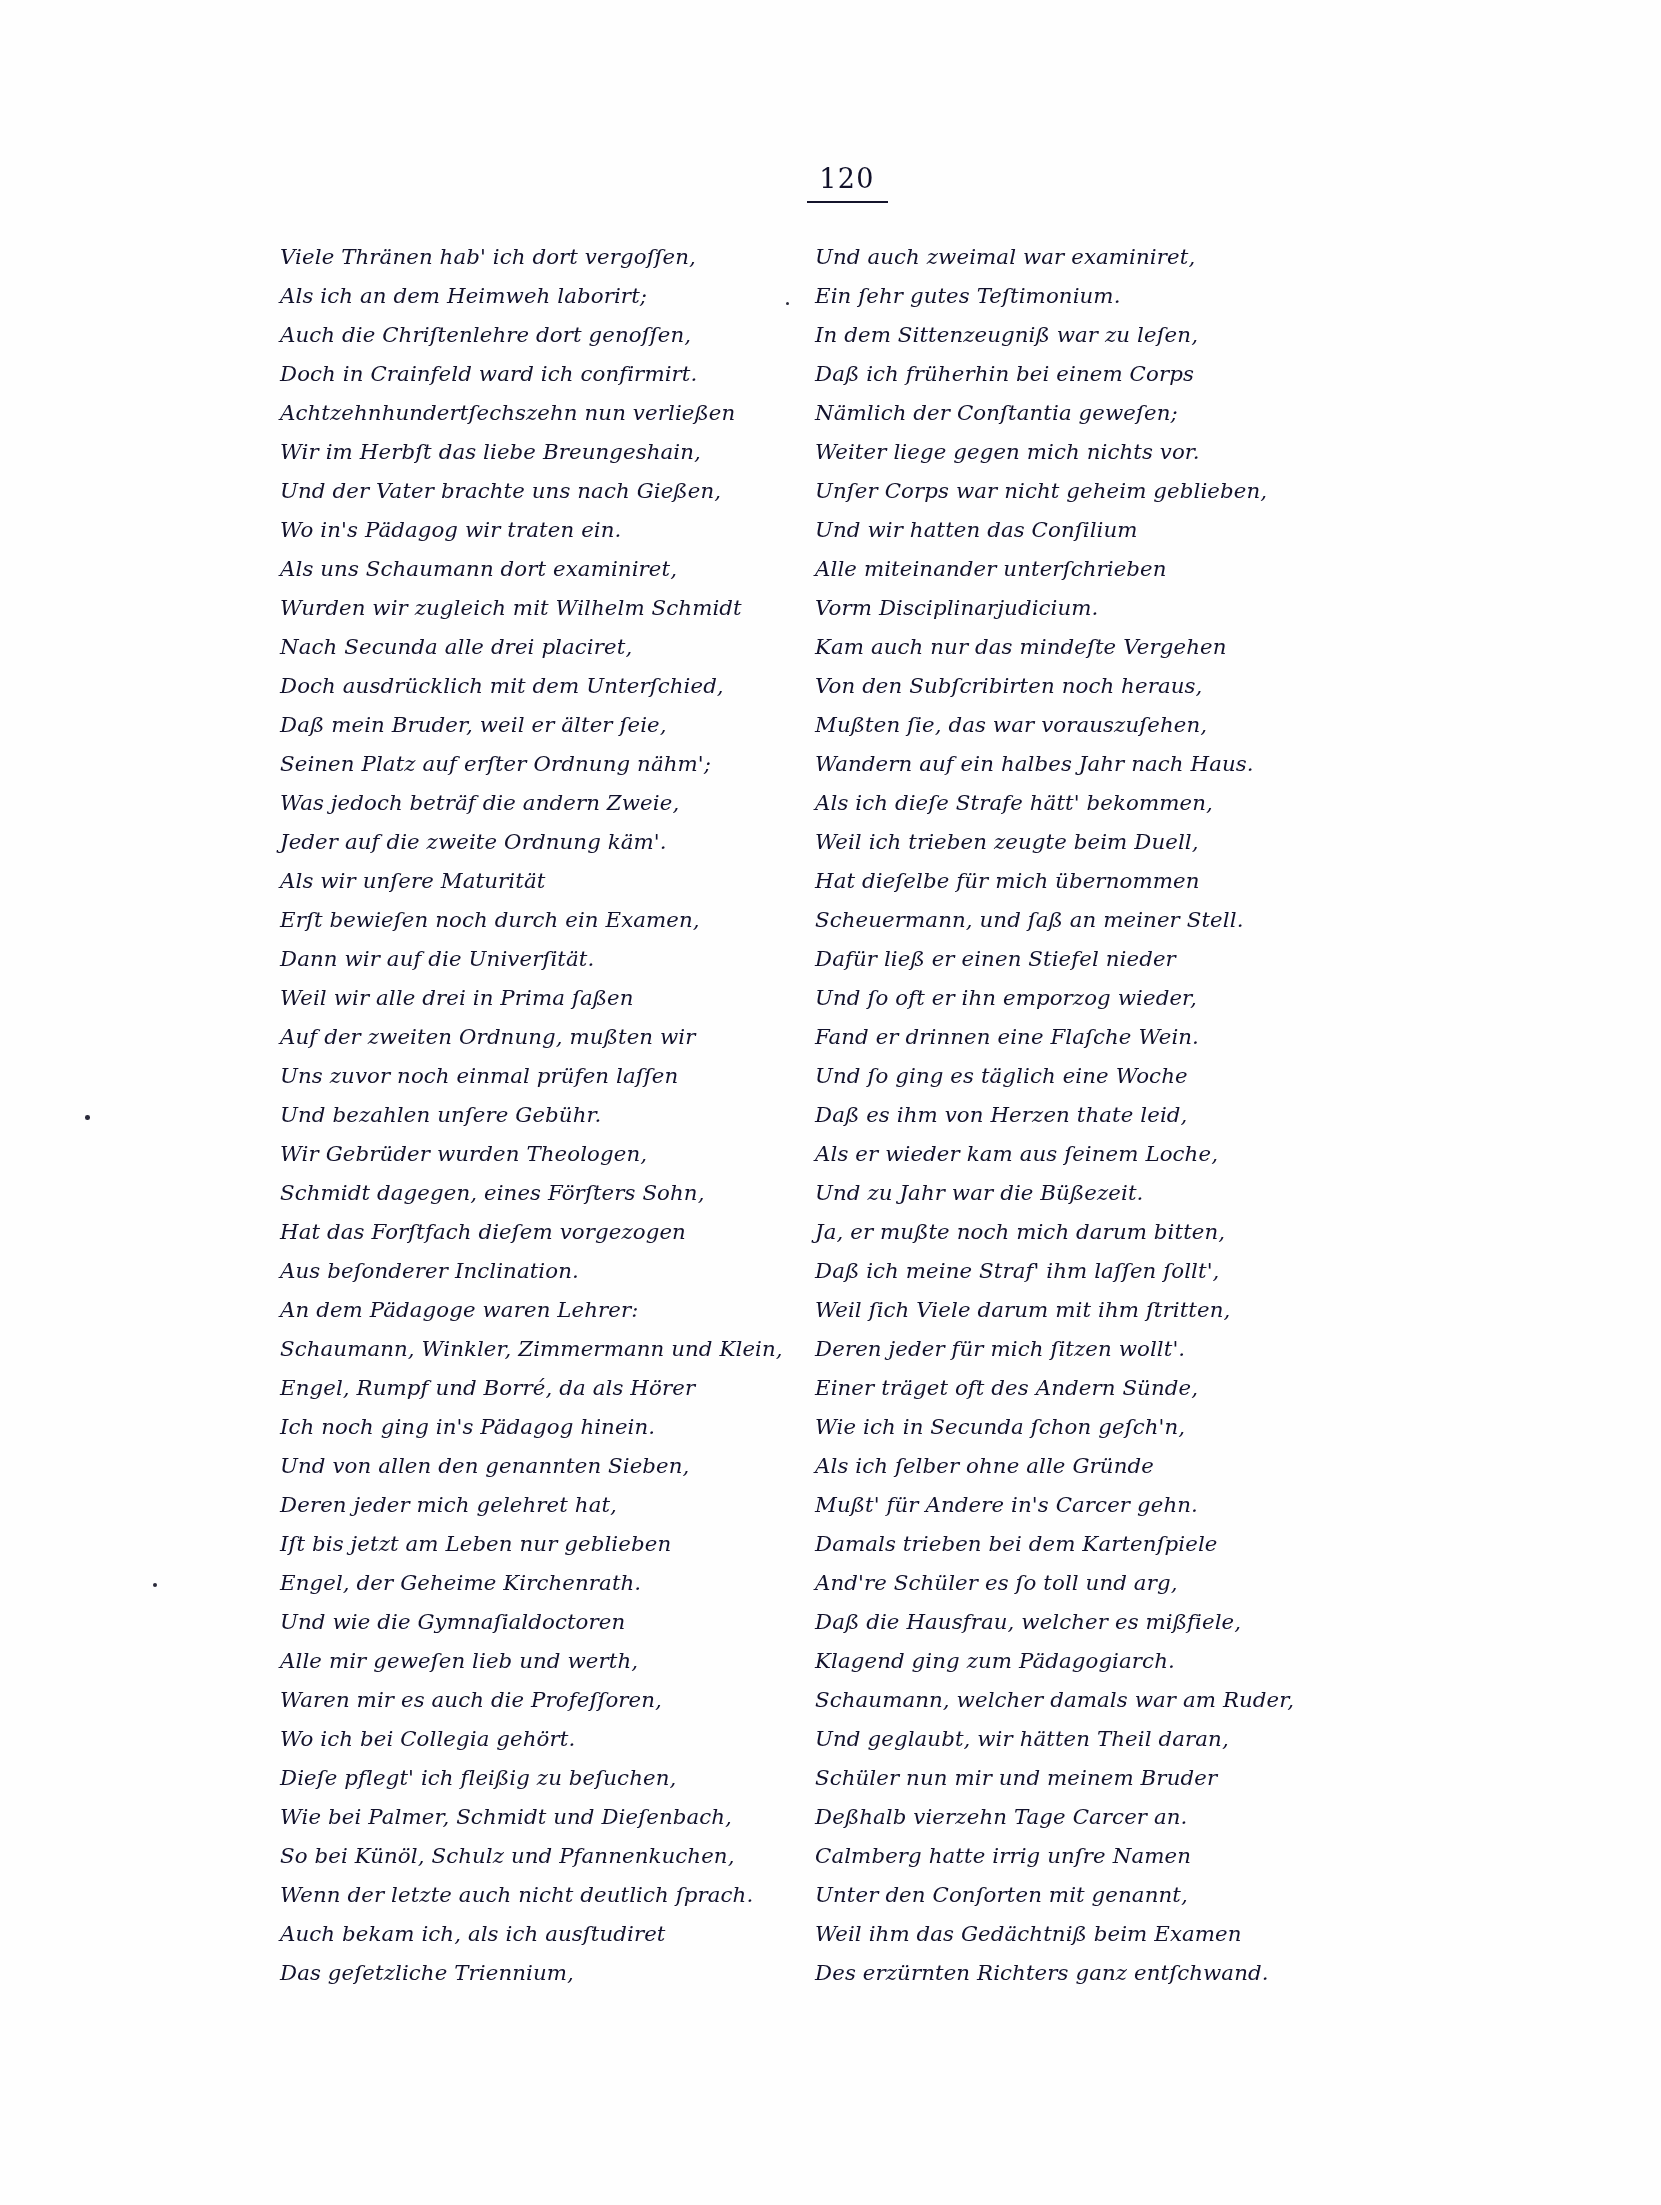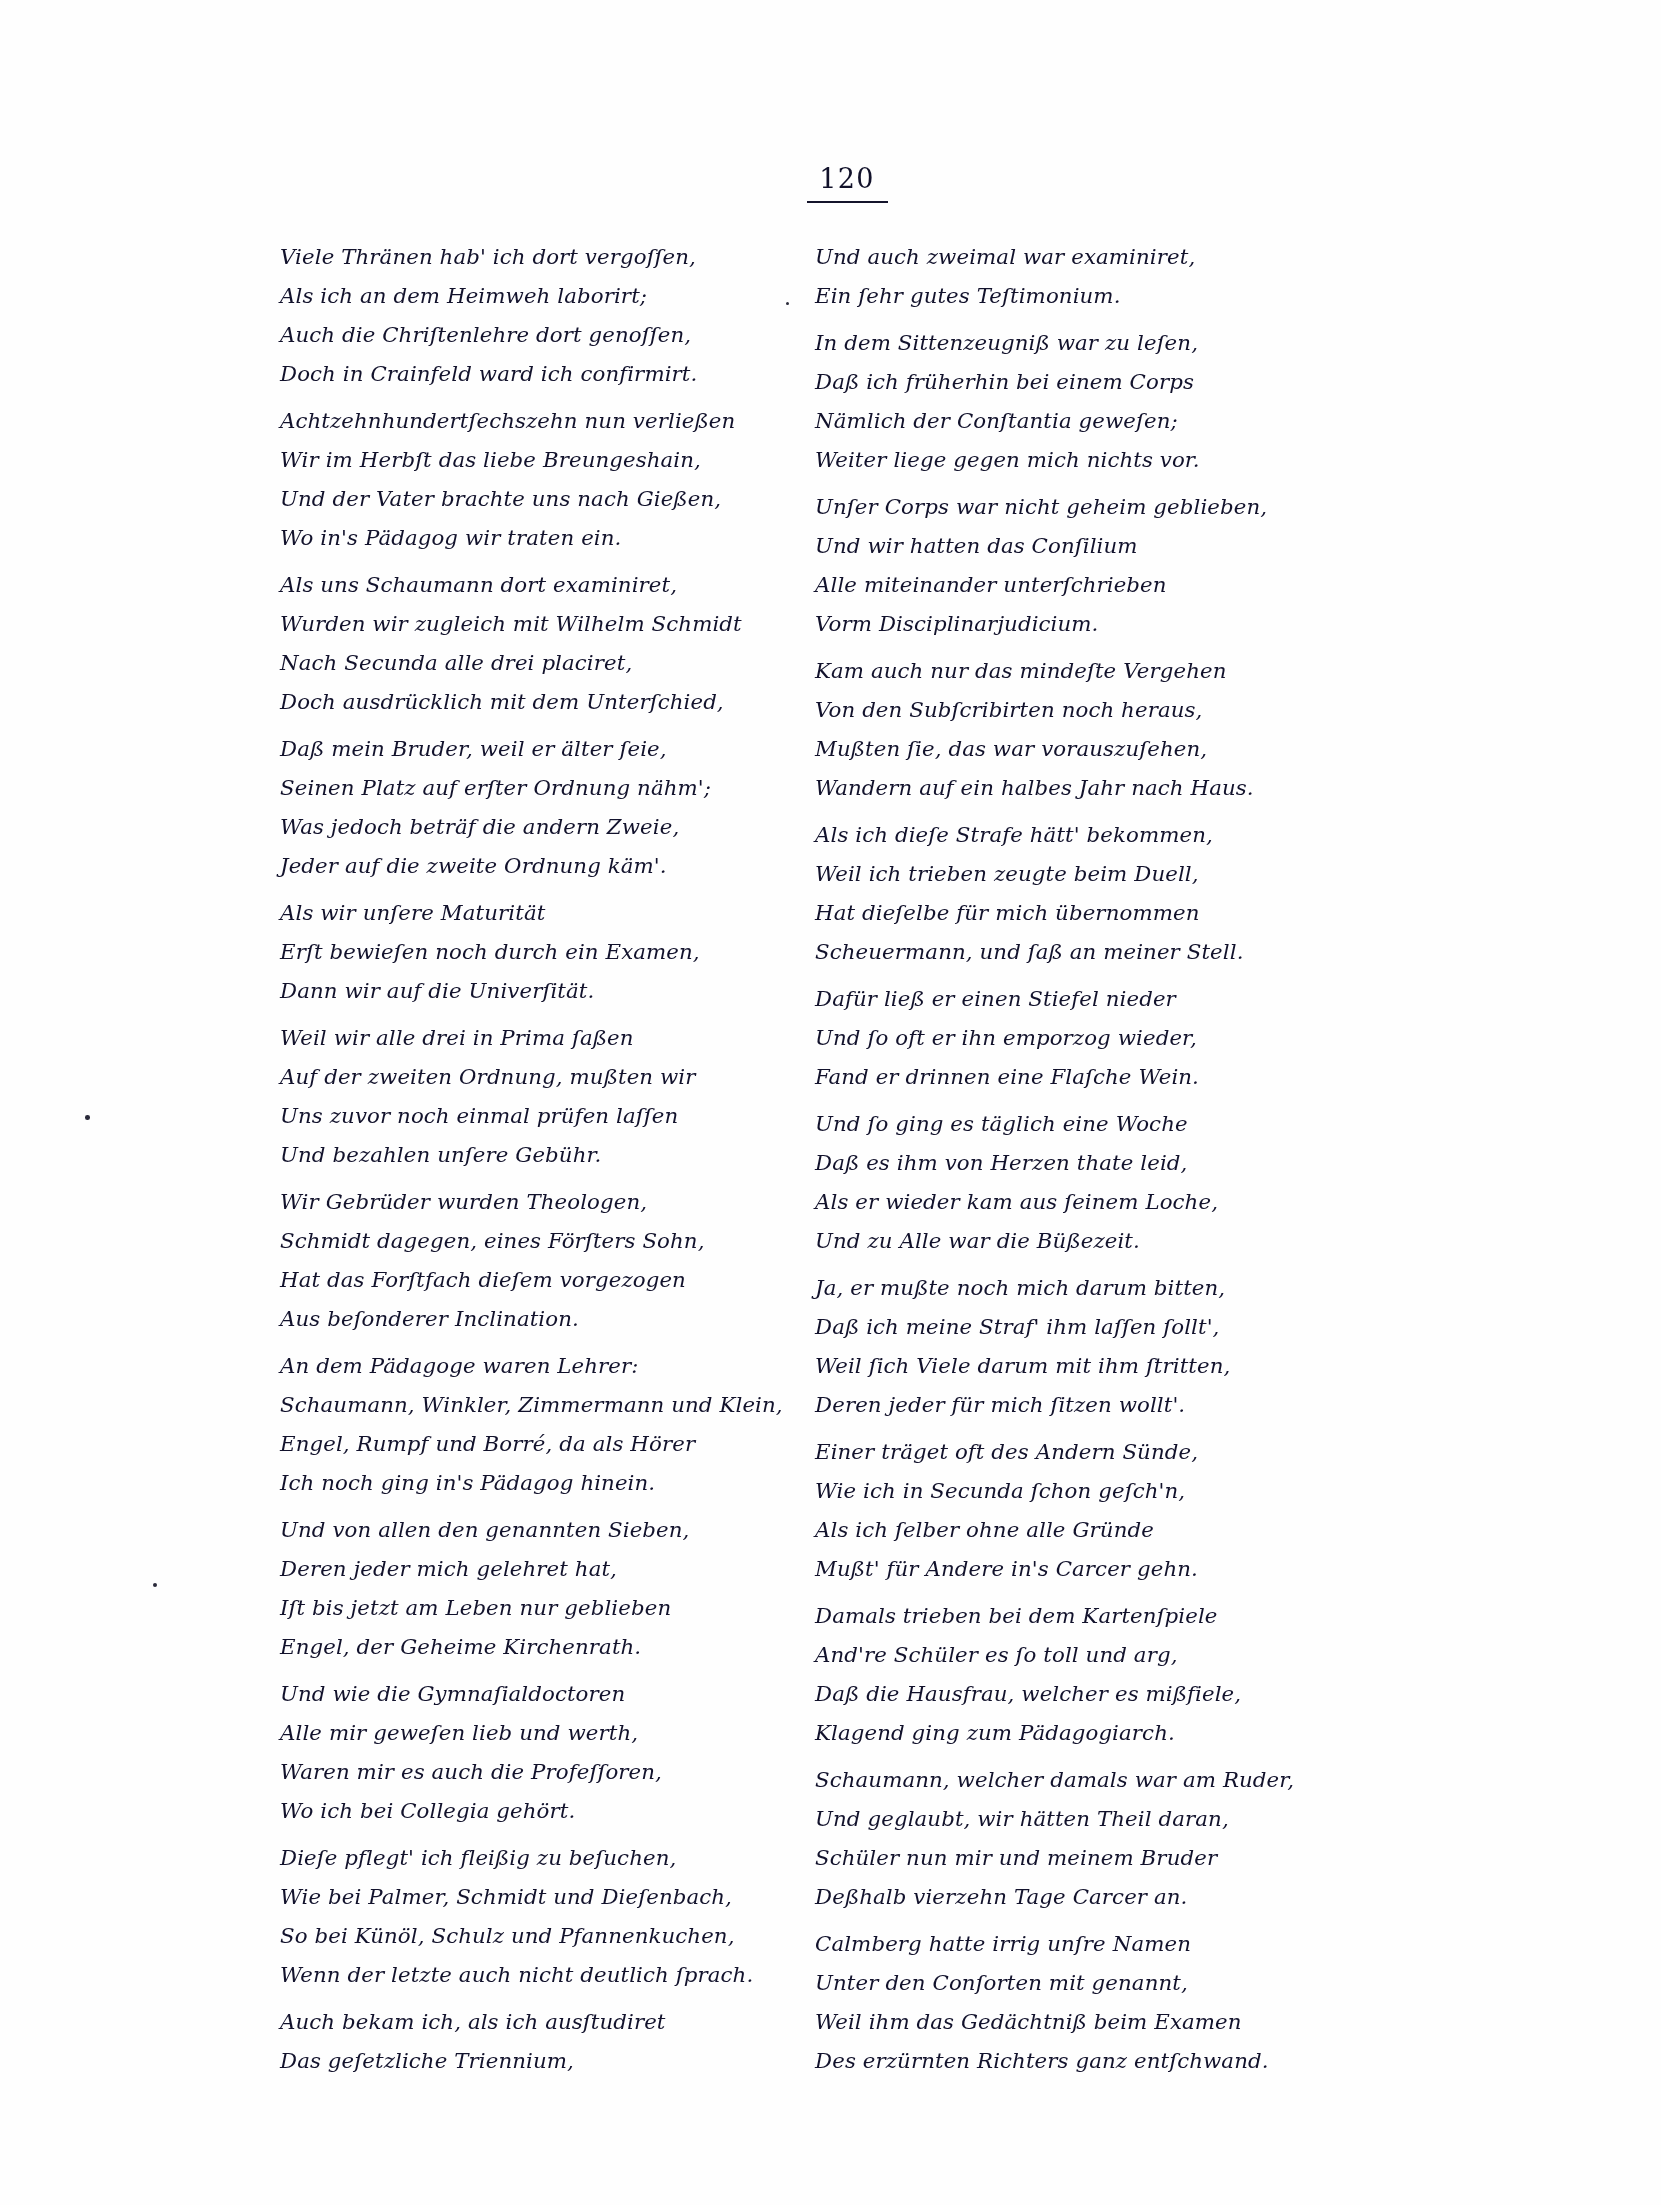--- a/index.html
+++ b/index.html
@@ -55,21 +55,21 @@
     line-height: 39px;
     color: #12122c;
     white-space: nowrap;
     font-style: italic;
     letter-spacing: 0.1px;
   }
   .stanza {
     margin: 0 0 0 0;
   }
   .stanza + .stanza {
-    margin-top: 8px;
+    margin-top: 0px;
   }
   .speck {
     position: absolute;
     background: #2a2a3a;
     border-radius: 50%;
   }
 </style>
 </head>
 <body>
 
@@ -183,21 +183,21 @@
         </div>
         <div class="stanza">
           <div class="verse-line">Dafür ließ er einen Stiefel nieder</div>
           <div class="verse-line">Und ſo oft er ihn emporzog wieder,</div>
           <div class="verse-line">Fand er drinnen eine Flaſche Wein.</div>
         </div>
         <div class="stanza">
           <div class="verse-line">Und ſo ging es täglich eine Woche</div>
           <div class="verse-line">Daß es ihm von Herzen thate leid,</div>
           <div class="verse-line">Als er wieder kam aus ſeinem Loche,</div>
-          <div class="verse-line">Und zu Alle war die Büßezeit.</div>
+          <div class="verse-line">Und zu Jahr war die Büßezeit.</div>
         </div>
         <div class="stanza">
           <div class="verse-line">Ja, er mußte noch mich darum bitten,</div>
           <div class="verse-line">Daß ich meine Straf' ihm laſſen ſollt',</div>
           <div class="verse-line">Weil ſich Viele darum mit ihm ſtritten,</div>
           <div class="verse-line">Deren jeder für mich ſitzen wollt'.</div>
         </div>
         <div class="stanza">
           <div class="verse-line">Einer träget oft des Andern Sünde,</div>
           <div class="verse-line">Wie ich in Secunda ſchon geſch'n,</div>

